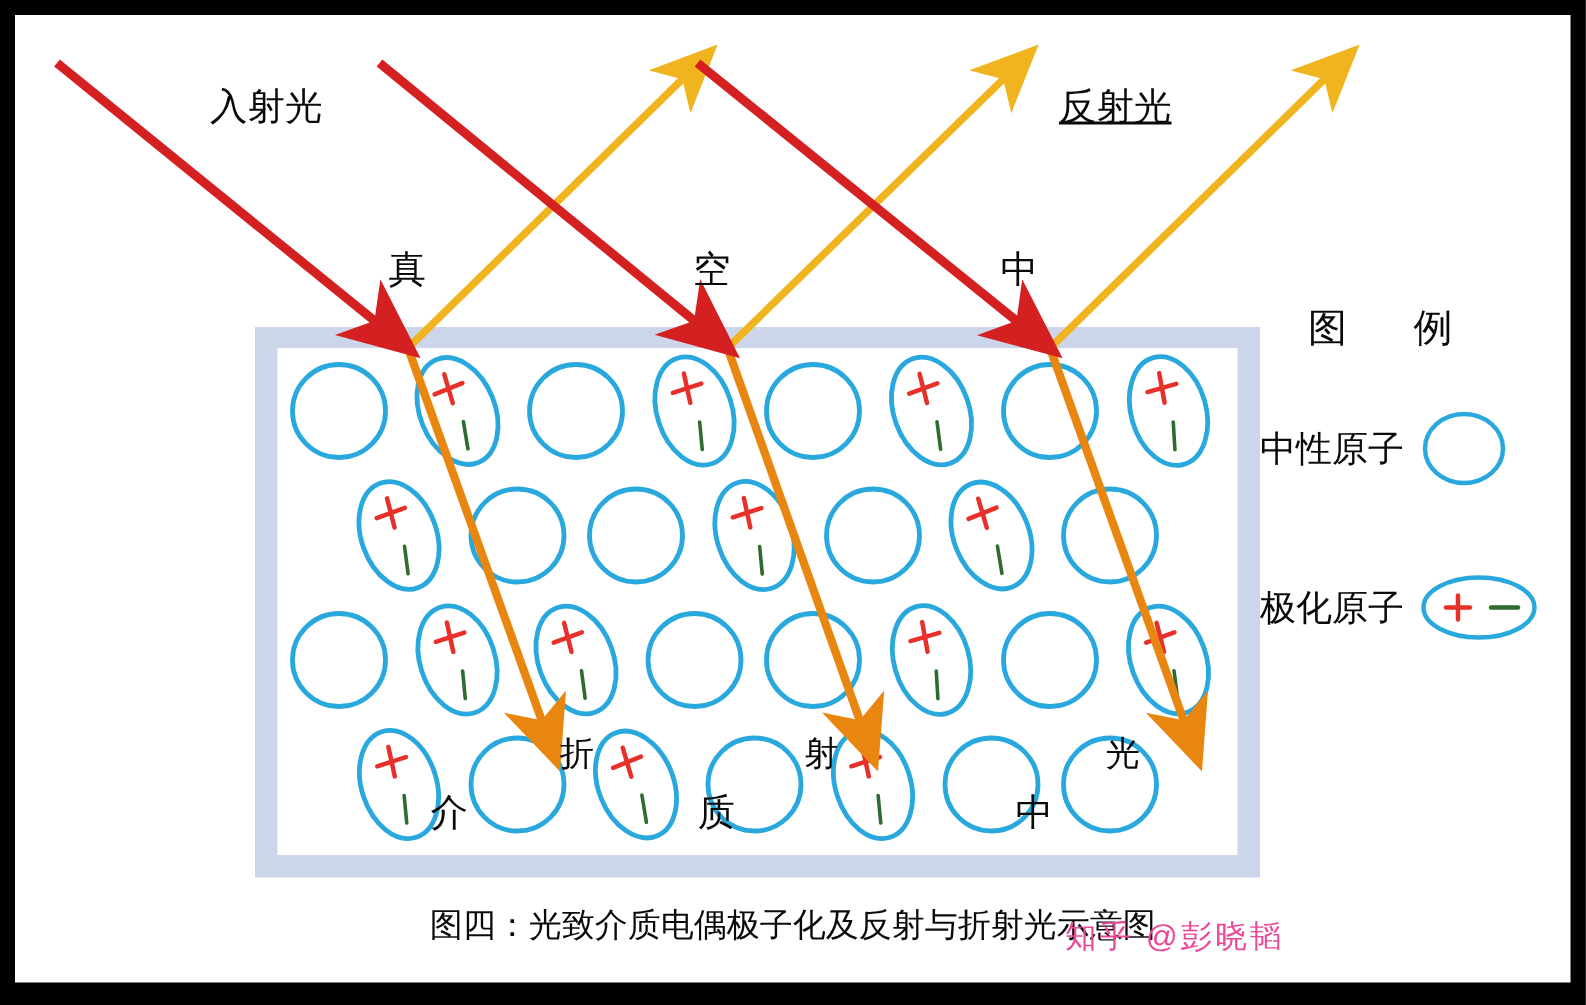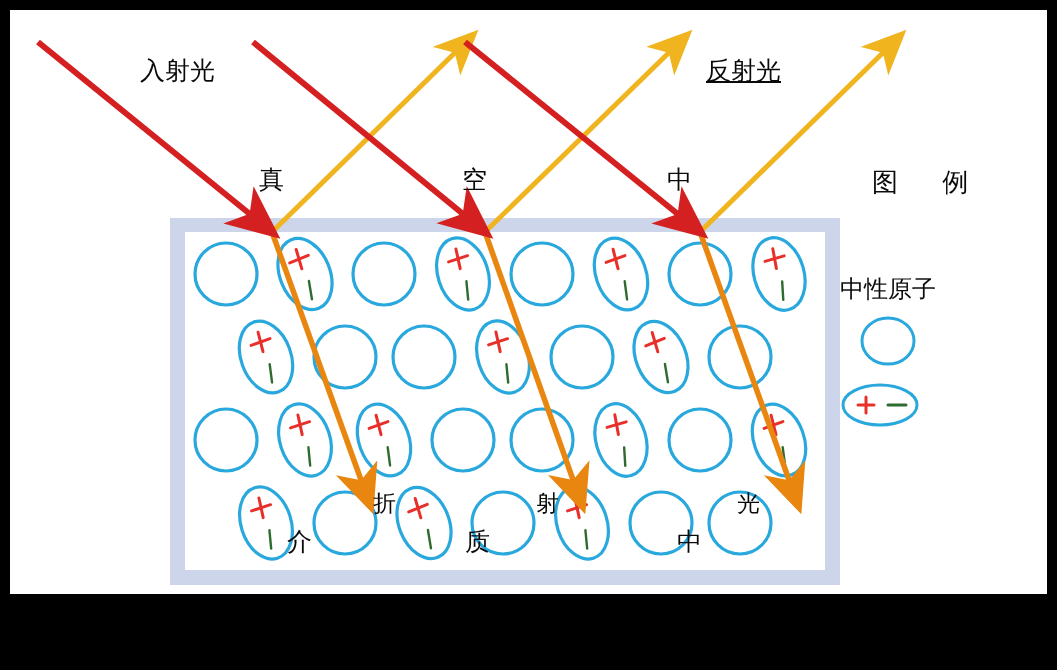--- a/index.html
+++ b/index.html
@@ -1,18 +1,18 @@
 <!DOCTYPE html>
 <html><head>
 <meta charset="utf-8">
 <style>
   html,body{margin:0;padding:0;background:#000;}
   body{font-family:"DejaVu Sans","Liberation Sans",sans-serif;}
   #page{
-    position:relative;width:1057px;height:594px;background:#000;
+    position:relative;width:1057px;height:670px;background:#000;
     overflow:hidden;
   }
   #canvas{
     position:absolute;left:10px;top:10px;width:1037px;height:645px;
     background:#ffffff;overflow:hidden;
   }
   #svg{position:absolute;left:0;top:0;width:1037px;height:645px;}
   .lbl{
     position:absolute;color:#0a0a0a;font-size:25px;line-height:1;
     white-space:nowrap;font-family:"DejaVu Sans","Liberation Sans",sans-serif;
@@ -21,25 +21,26 @@
   .caption{
     position:absolute;left:0;top:592px;width:1037px;text-align:center;
     font-size:22px;color:#0a0a0a;white-space:nowrap;
     font-family:"DejaVu Sans","Liberation Sans",sans-serif;
   }
   .watermark{
     position:absolute;top:600px;left:700px;font-size:21px;
     color:#ec4899;white-space:nowrap;letter-spacing:2px;
     font-family:Liberation Sans, sans-serif;
   }
-  .legend-row{position:absolute;display:flex;align-items:center;gap:10px;flex-direction:column;}
+  .legend-row{position:absolute;display:flex;align-items:center;gap:10px;}
   .legend-text{font-size:24px;color:#0a0a0a;white-space:nowrap;}
   .legend-title{
     position:absolute;font-size:26px;color:#0a0a0a;white-space:nowrap;
     letter-spacing:18px;
+    margin-top:36px;
   }
 </style>
 </head>
 <body>
 
 <div id="page">
   <div id="canvas">
 
     <svg id="svg" viewBox="0 0 1037 645">
       <defs>
@@ -231,20 +232,21 @@
     <div class="legend-title" style="left:862px;top:155px;">图 例</div>
 
     <div class="legend-row" style="left:830px;top:263px;">
       <span class="legend-text">中性原子</span>
       <svg width="60" height="52" viewBox="0 0 60 52">
         <ellipse cx="30" cy="26" rx="26" ry="23" fill="#fff" stroke="#29a8dd" stroke-width="3"></ellipse>
       </svg>
     </div>
 
     <div class="legend-row" style="left:830px;top:371px;">
+      <span class="legend-text">极化原子</span>
       <svg width="80" height="48" viewBox="0 0 80 48">
         <ellipse cx="40" cy="24" rx="37" ry="20" fill="#fff" stroke="#29a8dd" stroke-width="3"></ellipse>
         <g stroke="#e8302a" stroke-width="3" stroke-linecap="round">
           <line x1="18" y1="24" x2="34" y2="24"></line>
           <line x1="26" y1="16" x2="26" y2="32"></line>
         </g>
         <line x1="48" y1="24" x2="66" y2="24" stroke="#2e6b2e" stroke-width="3" stroke-linecap="round"></line>
       </svg>
     </div>
 

